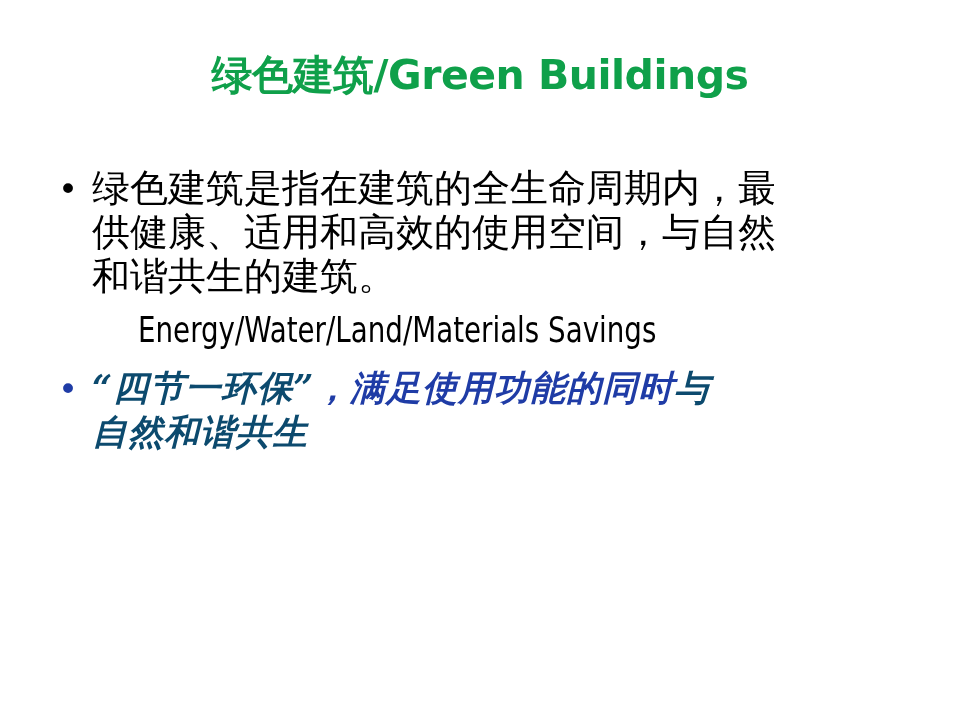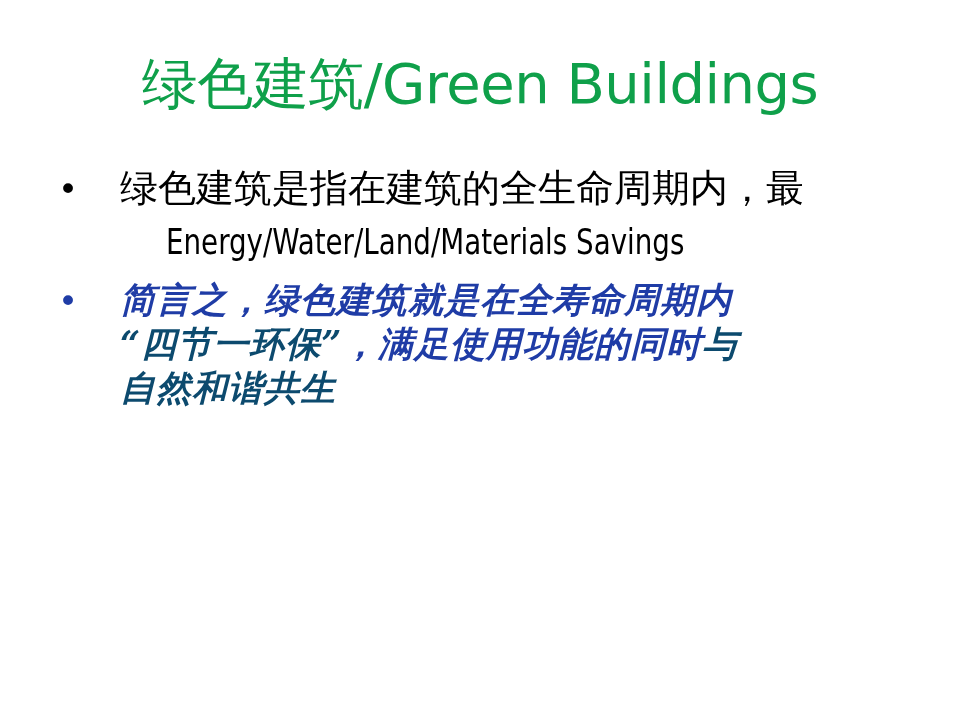--- a/index.html
+++ b/index.html
@@ -25,22 +25,22 @@
   }
 
   
   .slide-title {
     position: absolute;
     left: 0;
     top: 52px;
     width: 960px;
     text-align: center;
     font-family: "DejaVu Sans", "Liberation Sans", sans-serif;
-    font-weight: normal;
-    font-size: 56px;
+    font-weight: bold;
+    font-size: 41px;
     line-height: 1.15;
     color: #0FA04A;
     letter-spacing: -0.5px;
     white-space: nowrap;
   }
 
   
   .body-block {
     position: absolute;
     left: 52px;
@@ -61,21 +61,20 @@
     text-align: left;
     padding-left: 6px;
     box-sizing: border-box;
   }
   .bullet-mark.black { color: #000000; }
   .bullet-mark.blue  { color: #1F3CA6; }
 
   .bullet-body {
     flex: 1 1 auto;
     min-width: 0;
-    margin-left: 28px;
   }
 
   
   .para-cjk-serif {
     font-family: "DejaVu Serif", "Liberation Serif", serif;
     font-size: 38px;
     line-height: 44px;
     color: #000000;
     letter-spacing: 0px;
     word-break: break-all;
@@ -124,33 +123,32 @@
 
   <div class="slide-title">绿色建筑/Green Buildings</div>
 
   <div class="body-block">
 
     <div class="bullet-row">
       <div class="bullet-mark black">•</div>
       <div class="bullet-body">
         <div class="para-cjk-serif">
           <span class="ln">绿色建筑是指在建筑的全生命周期内，最</span>
+          <span class="ln">供健康、适用和高效的使用空间，与自然</span>
+          <span class="ln">和谐共生的建筑。</span>
         </div>
 
         <div class="sub-eng">Energy/Water/Land/Materials Savings</div>
       </div>
     </div>
 
     <div class="bullet-row bullet-row-2">
       <div class="bullet-mark blue">•</div>
       <div class="bullet-body">
         <div class="para-emph">
-          <span class="ln">
-            <span class="seg-blue">简言之，绿色建筑就是在全寿命周期内</span>
-          </span>
           <span class="ln">
             <span class="seg-red">“四节一环保”</span><span class="seg-blue">，满足使用功能的同时</span><span class="seg-red">与</span>
           </span>
           <span class="ln">
             <span class="seg-red">自然和谐共生</span>
           </span>
         </div>
       </div>
     </div>
 

